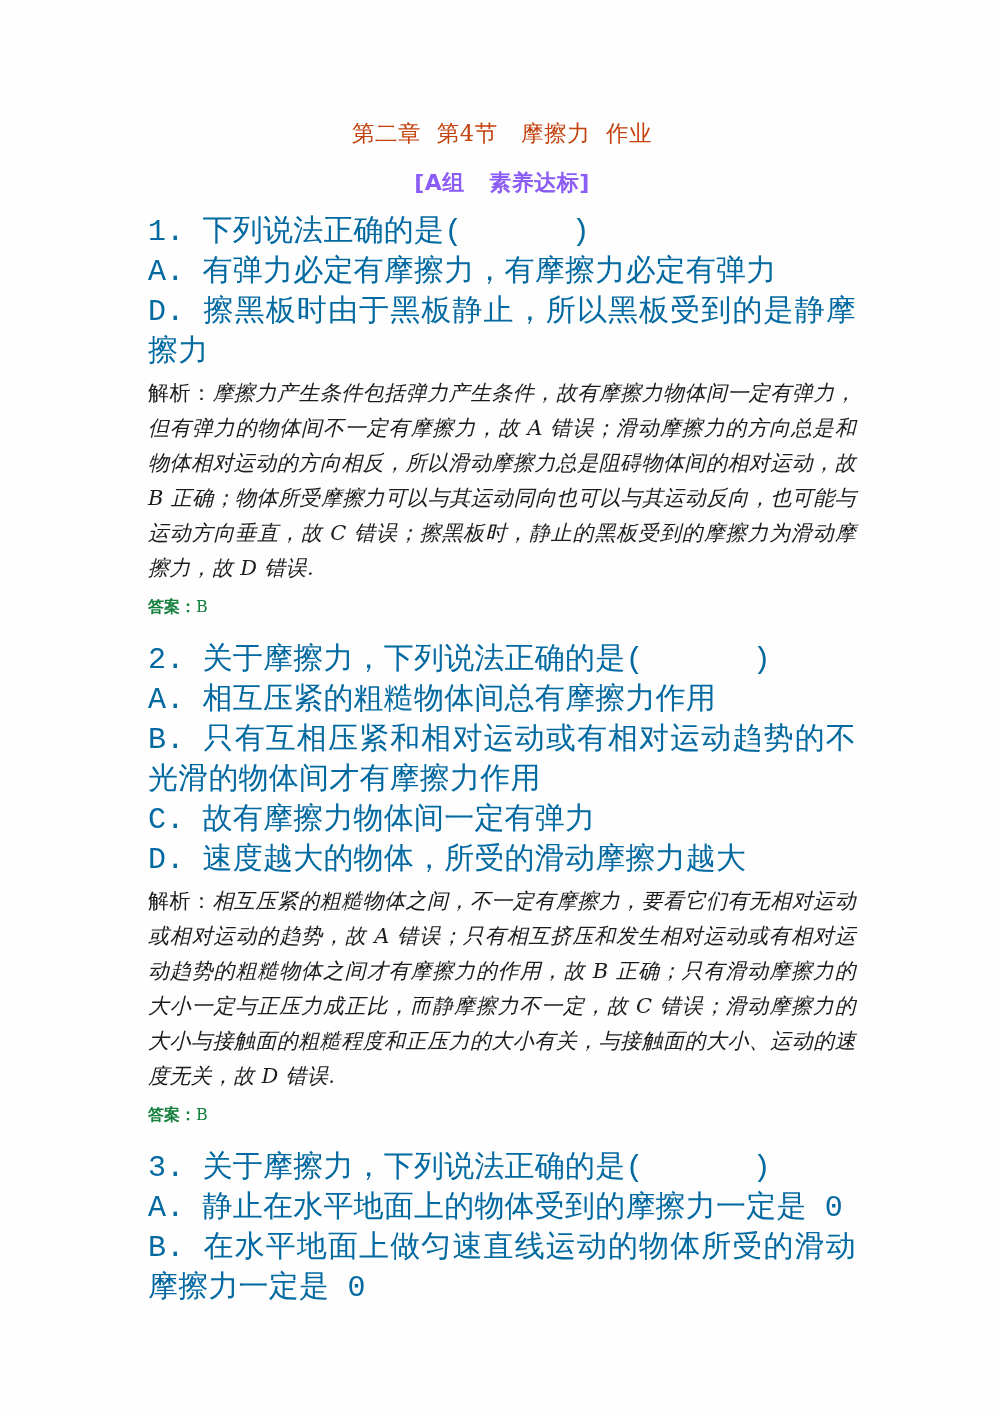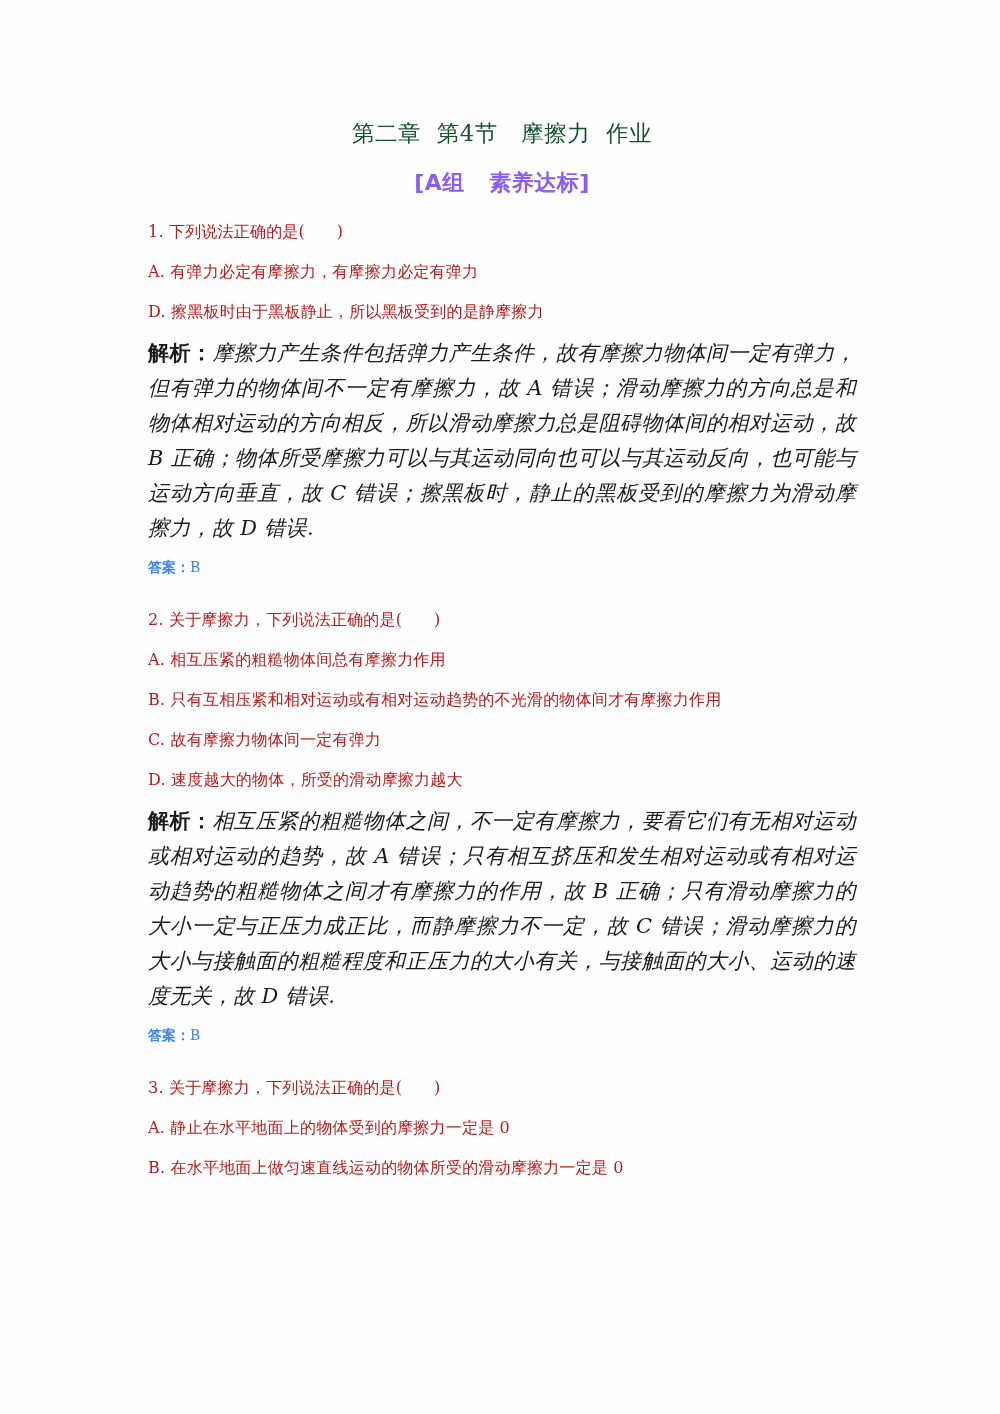--- a/index.html
+++ b/index.html
@@ -28,71 +28,72 @@
     left: 148px;
     top: 0;
     width: 708px;
   }
   
   .doc-title {
     text-align: center;
     font-size: 22.5px;
     letter-spacing: 0.6px;
     margin-top: 118px;
-    color: #14532d;
+    color: #c2410c;
     font-weight: 400;
     white-space: pre;
   }
   .group-header {
     text-align: center;
     font-size: 22px;
     font-weight: bold;
     margin-top: 19px;
     color: #8b5cf6;
     letter-spacing: 0.5px;
     white-space: pre;
     font-family: "DejaVu Sans", "Liberation Sans", sans-serif;
   }
   
   .q-line {
-    font-size: 16px;
+    font-size: 30px;
     line-height: 40px;
-    color: #b91c1c;
+    color: #0369a1;
     text-align: justify;
     letter-spacing: 0.2px;
     white-space: pre-wrap;
     word-break: break-all;
+    font-family: Liberation Mono, monospace;
   }
   .q-stem { margin-top: 14px; }
   .q-opt  { margin-top: 0; }
   
   .analysis {
     font-size: 21px;
     line-height: 35px;
     color: #1b1b1b;
     text-align: justify;
     text-justify: inter-ideograph;
     letter-spacing: 0.3px;
     font-family: "DejaVu Serif", "Liberation Serif", serif;
     font-style: italic;
     white-space: pre-wrap;
     word-break: break-all;
     margin-top: 4px;
   }
   .analysis .lead {
-    font-weight: bold;
+    font-weight: normal;
     font-style: normal;
     font-family: "DejaVu Sans", "Liberation Sans", sans-serif;
   }
   
   .answer {
-    font-size: 14px;
+    font-size: 16px;
     line-height: 38px;
     margin-top: 2px;
-    color: #3b82f6;
+    color: #15803d;
   }
   .answer .lead {
     font-weight: bold;
     font-family: "DejaVu Sans", "Liberation Sans", sans-serif;
   }
   .answer .val {
     font-weight: normal;
     font-family: "DejaVu Serif", "Liberation Serif", serif;
   }
 </style>

